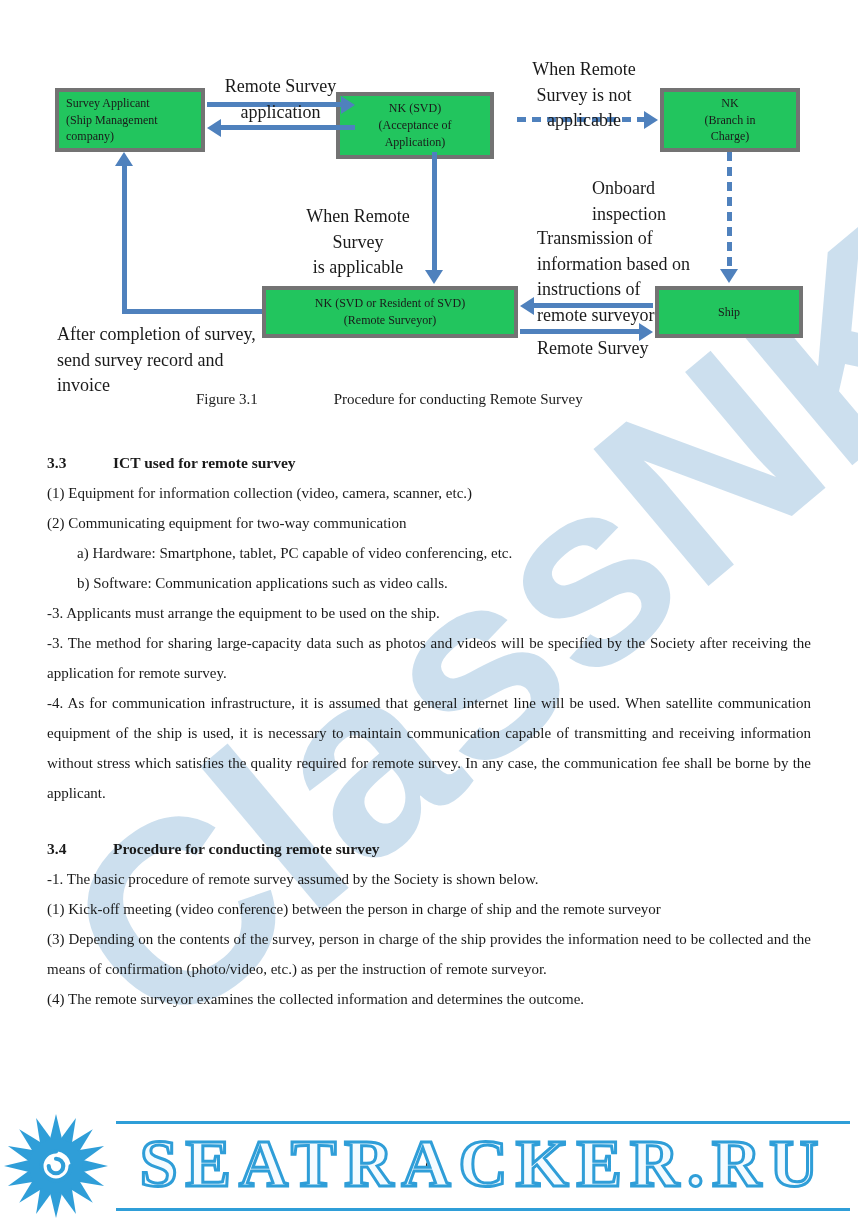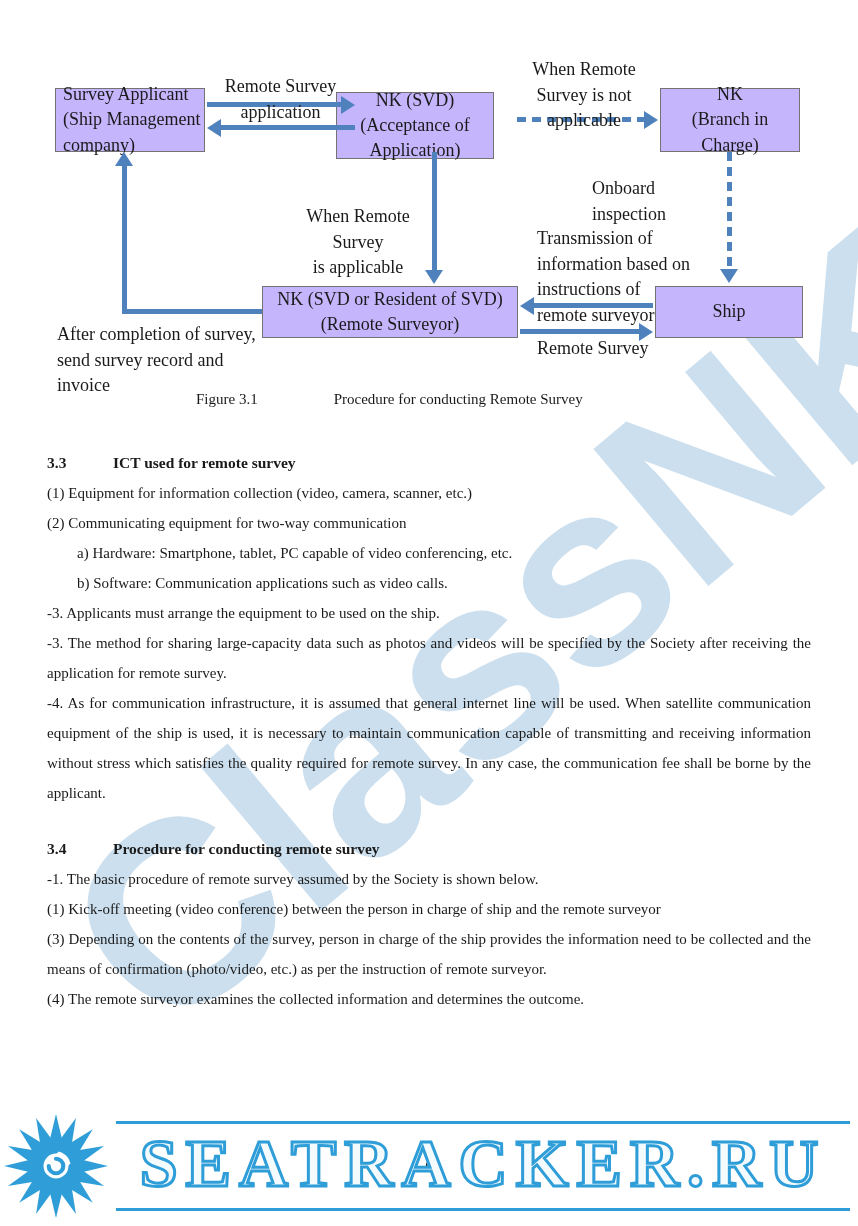--- a/index.html
+++ b/index.html
@@ -13,23 +13,23 @@
   .watermark {
     position:absolute; left:10px; top:860px;
     transform:rotate(-40deg); transform-origin:0 0;
     font-family:"Liberation Sans", sans-serif; font-weight:bold;
     font-size:260px; white-space:nowrap;
     color:rgba(122,170,210,0.38); z-index:0; pointer-events:none;
   }
   
   .flowchart { position:absolute; inset:0; z-index:1; }
   .fbox {
-    position:absolute; background:#c4b5fd; border:1px solid #737373;
+    position:absolute; background:#22c55e; border:4px solid #737373;
     display:flex; align-items:center; justify-content:center;
-    text-align:center; font-size:18px; line-height:1.4; white-space:pre-line;
+    text-align:center; font-size:12px; line-height:1.4; white-space:pre-line;
   }
   .fbox.leftalign { justify-content:flex-start; text-align:left; padding-left:7px; }
   .alabel {
     position:absolute; font-size:18px; line-height:1.42;
     white-space:pre-line; color:#1a1a1a;
   }
   .alabel.center { text-align:center; }
   .aline { position:absolute; background:#4f81bd; }
   .aline.dash-h { background:repeating-linear-gradient(90deg,#4f81bd 0 9px,transparent 9px 15px); }
   .aline.dash-v { background:repeating-linear-gradient(180deg,#4f81bd 0 9px,transparent 9px 15px); }

